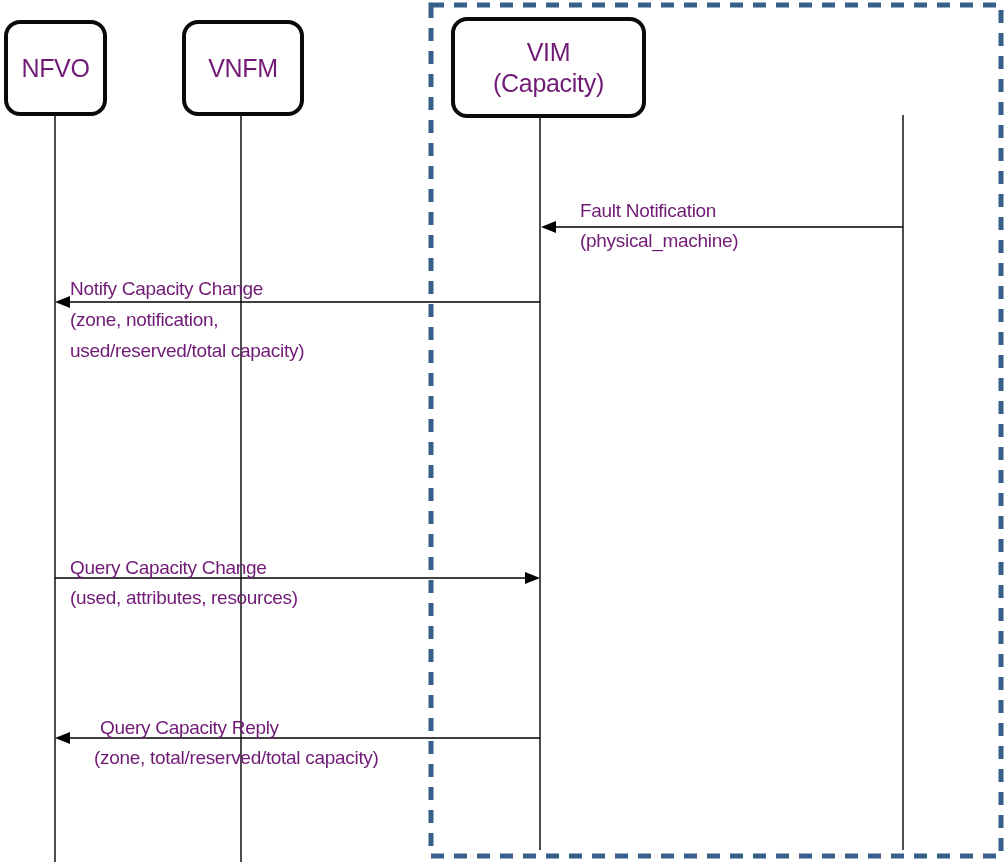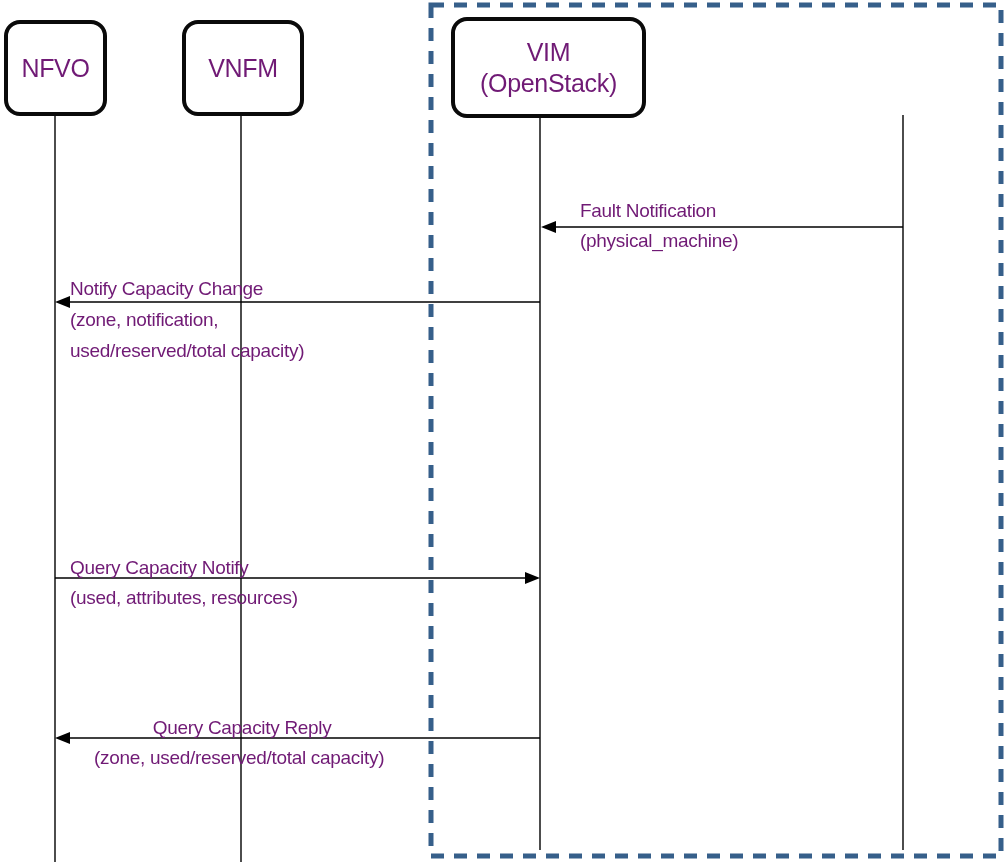--- a/index.html
+++ b/index.html
@@ -42,21 +42,21 @@
     position: absolute;
     font-size: 19px;
     letter-spacing: -0.3px;
     white-space: nowrap;
   }
   .msg .msg-line {
     height: 30px;
     line-height: 24px;
   }
   .msg.msg-2 .msg-line { height: 31px; }
-  .msg.msg-4 .msg-line1 { padding-left: 6px; text-align: center; }
+  .msg.msg-4 .msg-line1 { padding-left: 6px; }
 </style>
 </head>
 <body>
 
 <div class="stage">
 
   <svg class="lines-layer" width="1006" height="863" viewBox="0 0 1006 863" xmlns="http://www.w3.org/2000/svg">
 
     <rect x="431" y="5" width="570" height="851" fill="none" stroke="#365F8A" stroke-width="5" stroke-dasharray="13 10"></rect>
 
@@ -89,38 +89,38 @@
   <div class="actor" style="left:4px; top:20px; width:103px; height:96px;">
     <span>NFVO</span>
   </div>
 
   <div class="actor" style="left:182px; top:20px; width:122px; height:96px;text-align:right;">
     <span>VNFM</span>
   </div>
 
   <div class="actor" style="left:451px; top:17px; width:195px; height:101px;">
     <span>VIM</span>
-    <span>(OpenStack)</span>
+    <span>(Capacity)</span>
   </div>
 
 
   <div class="msg msg-2" style="left:70px; top:277px;">
     <div class="msg-line">Notify Capacity Change</div>
     <div class="msg-line">(zone, notification,</div>
     <div class="msg-line">used/reserved/total capacity)</div>
   </div>
 
   <div class="msg msg-1" style="left:580px; top:199px;">
     <div class="msg-line">Fault Notification</div>
     <div class="msg-line">(physical_machine)</div>
   </div>
 
   <div class="msg msg-3" style="left:70px; top:556px;">
-    <div class="msg-line">Query Capacity Notify</div>
+    <div class="msg-line">Query Capacity Change</div>
     <div class="msg-line">(used, attributes, resources)</div>
   </div>
 
   <div class="msg msg-4" style="left:94px; top:716px;">
     <div class="msg-line msg-line1">Query Capacity Reply</div>
-    <div class="msg-line">(zone, used/reserved/total capacity)</div>
+    <div class="msg-line">(zone, total/reserved/total capacity)</div>
   </div>
 
 </div>
 
 </body></html>

